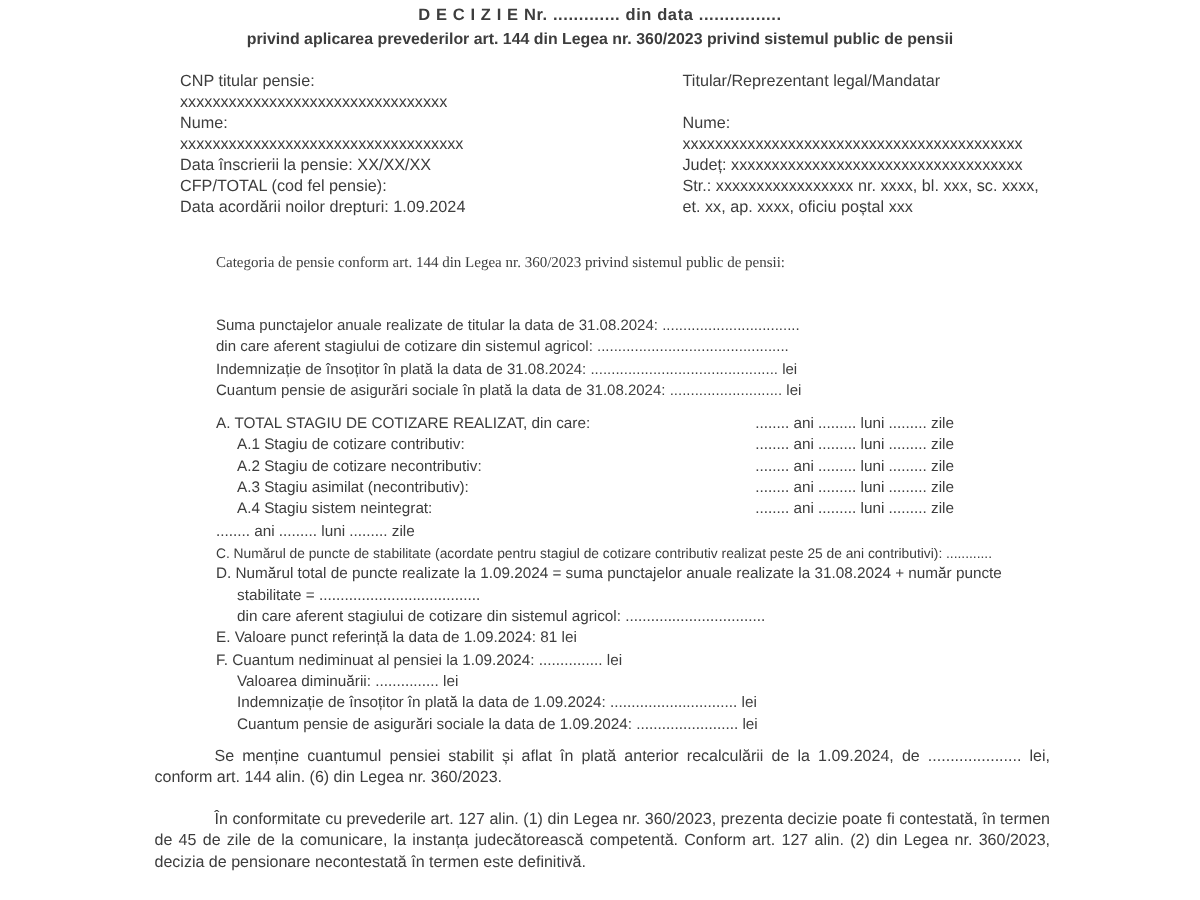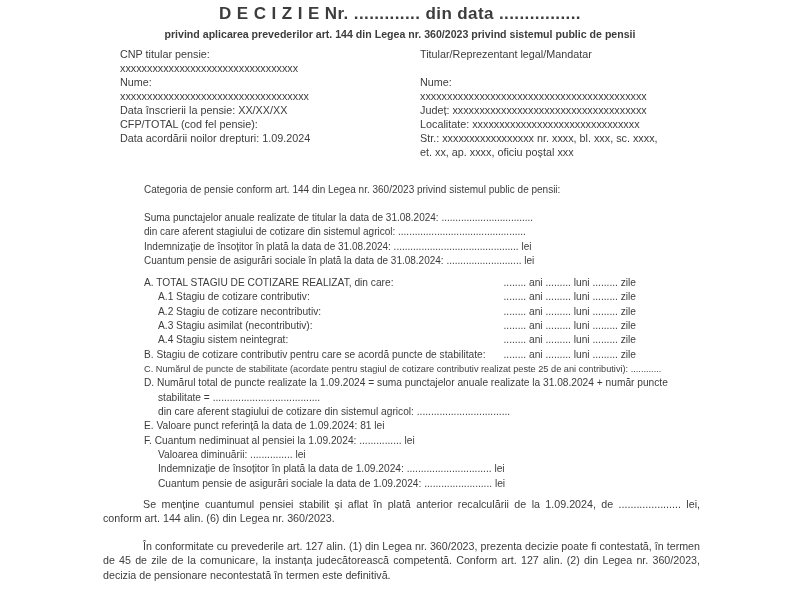--- a/index.html
+++ b/index.html
@@ -7,32 +7,32 @@
     position: relative;
     width: 800px; height: 600px;
     background: #ffffff;
     color: #3d3d3d;
     font-family: "Liberation Sans", sans-serif;
     font-size: 10px;
     overflow: hidden;
   }
   
   .doc-title { position: absolute; top: 4px; left: 0; width: 100%; text-align: center; font-weight: bold; }
-  .doc-title .t1 { font-size: 17px; letter-spacing: 0.4px; }
+  .doc-title .t1 { font-size: 11px; letter-spacing: 0.4px; }
   .doc-title .t2 { font-size: 10.6px; margin-top: 4px; }
 
   
-  .id-block { position: absolute; top: 47px; left: 120px; display: flex; }
+  .id-block { position: absolute; top: 47px; left: 120px; display: flex; gap: 35px; }
   .id-block .col { font-size: 10.8px; }
   .id-block .col .line { line-height: 14px; white-space: nowrap; }
   .col-left { width: 300px; }
   .col-right .line:first-child { margin-bottom: 14px; }
 
   
-  .category { position: absolute; top: 184px; left: 144px; font-size: 10px; white-space: nowrap; }
+  .category { position: absolute; top: 170px; left: 144px; font-size: 10px; white-space: nowrap; font-family: Liberation Serif, serif; }
 
   
   .amounts { position: absolute; top: 195px; left: 144px; font-size: 10px; margin-top: 16px; }
   .amounts .line { line-height: 14.3px; white-space: nowrap; }
 
   
   .stagiu { position: absolute; top: 276px; left: 144px; width: 552px; font-size: 10.2px; }
   .stagiu .srow { display: flex; justify-content: space-between; width: 492px; line-height: 14.35px; }
   .stagiu .srow .slabel { white-space: nowrap; }
   .stagiu .srow .svalue { white-space: nowrap; }
@@ -64,21 +64,20 @@
       <div class="line">xxxxxxxxxxxxxxxxxxxxxxxxxxxxxxxxxxx</div>
       <div class="line">Data înscrierii la pensie: XX/XX/XX</div>
       <div class="line">CFP/TOTAL (cod fel pensie):</div>
       <div class="line">Data acordării noilor drepturi: 1.09.2024</div>
     </div>
     <div class="col col-right">
       <div class="line">Titular/Reprezentant legal/Mandatar</div>
       <div class="line">Nume:</div>
       <div class="line">xxxxxxxxxxxxxxxxxxxxxxxxxxxxxxxxxxxxxxxxxx</div>
       <div class="line">Județ: xxxxxxxxxxxxxxxxxxxxxxxxxxxxxxxxxxxx</div>
-      <div class="line">Localitate: xxxxxxxxxxxxxxxxxxxxxxxxxxxxxxx</div>
       <div class="line">Str.: xxxxxxxxxxxxxxxxx nr. xxxx, bl. xxx, sc. xxxx,</div>
       <div class="line">et. xx, ap. xxxx, oficiu poștal xxx</div>
     </div>
   </section>
 
   <div class="category">Categoria de pensie conform art. 144 din Legea nr. 360/2023 privind sistemul public de pensii:</div>
 
   <section class="amounts">
     <div class="line">Suma punctajelor anuale realizate de titular la data de 31.08.2024: .................................</div>
     <div class="line">din care aferent stagiului de cotizare din sistemul agricol: ..............................................</div>
@@ -101,21 +100,20 @@
     </div>
     <div class="srow">
       <span class="slabel ind">A.3 Stagiu asimilat (necontributiv):</span>
       <span class="svalue">........ ani ......... luni ......... zile</span>
     </div>
     <div class="srow">
       <span class="slabel ind">A.4 Stagiu sistem neintegrat:</span>
       <span class="svalue">........ ani ......... luni ......... zile</span>
     </div>
     <div class="srow">
-      <span class="slabel">B. Stagiu de cotizare contributiv pentru care se acordă puncte de stabilitate:</span>
       <span class="svalue">........ ani ......... luni ......... zile</span>
     </div>
     <div class="pline small">C. Numărul de puncte de stabilitate (acordate pentru stagiul de cotizare contributiv realizat peste 25 de ani contributivi): ............</div>
     <div class="pline wrapfree">D. Numărul total de puncte realizate la 1.09.2024 = suma punctajelor anuale realizate la 31.08.2024 + număr puncte</div>
     <div class="pline ind">stabilitate = ......................................</div>
     <div class="pline ind">din care aferent stagiului de cotizare din sistemul agricol: .................................</div>
     <div class="pline">E. Valoare punct referință la data de 1.09.2024: 81 lei</div>
     <div class="pline">F. Cuantum nediminuat al pensiei la 1.09.2024: ............... lei</div>
     <div class="pline ind">Valoarea diminuării: ............... lei</div>
     <div class="pline ind">Indemnizație de însoțitor în plată la data de 1.09.2024: .............................. lei</div>

